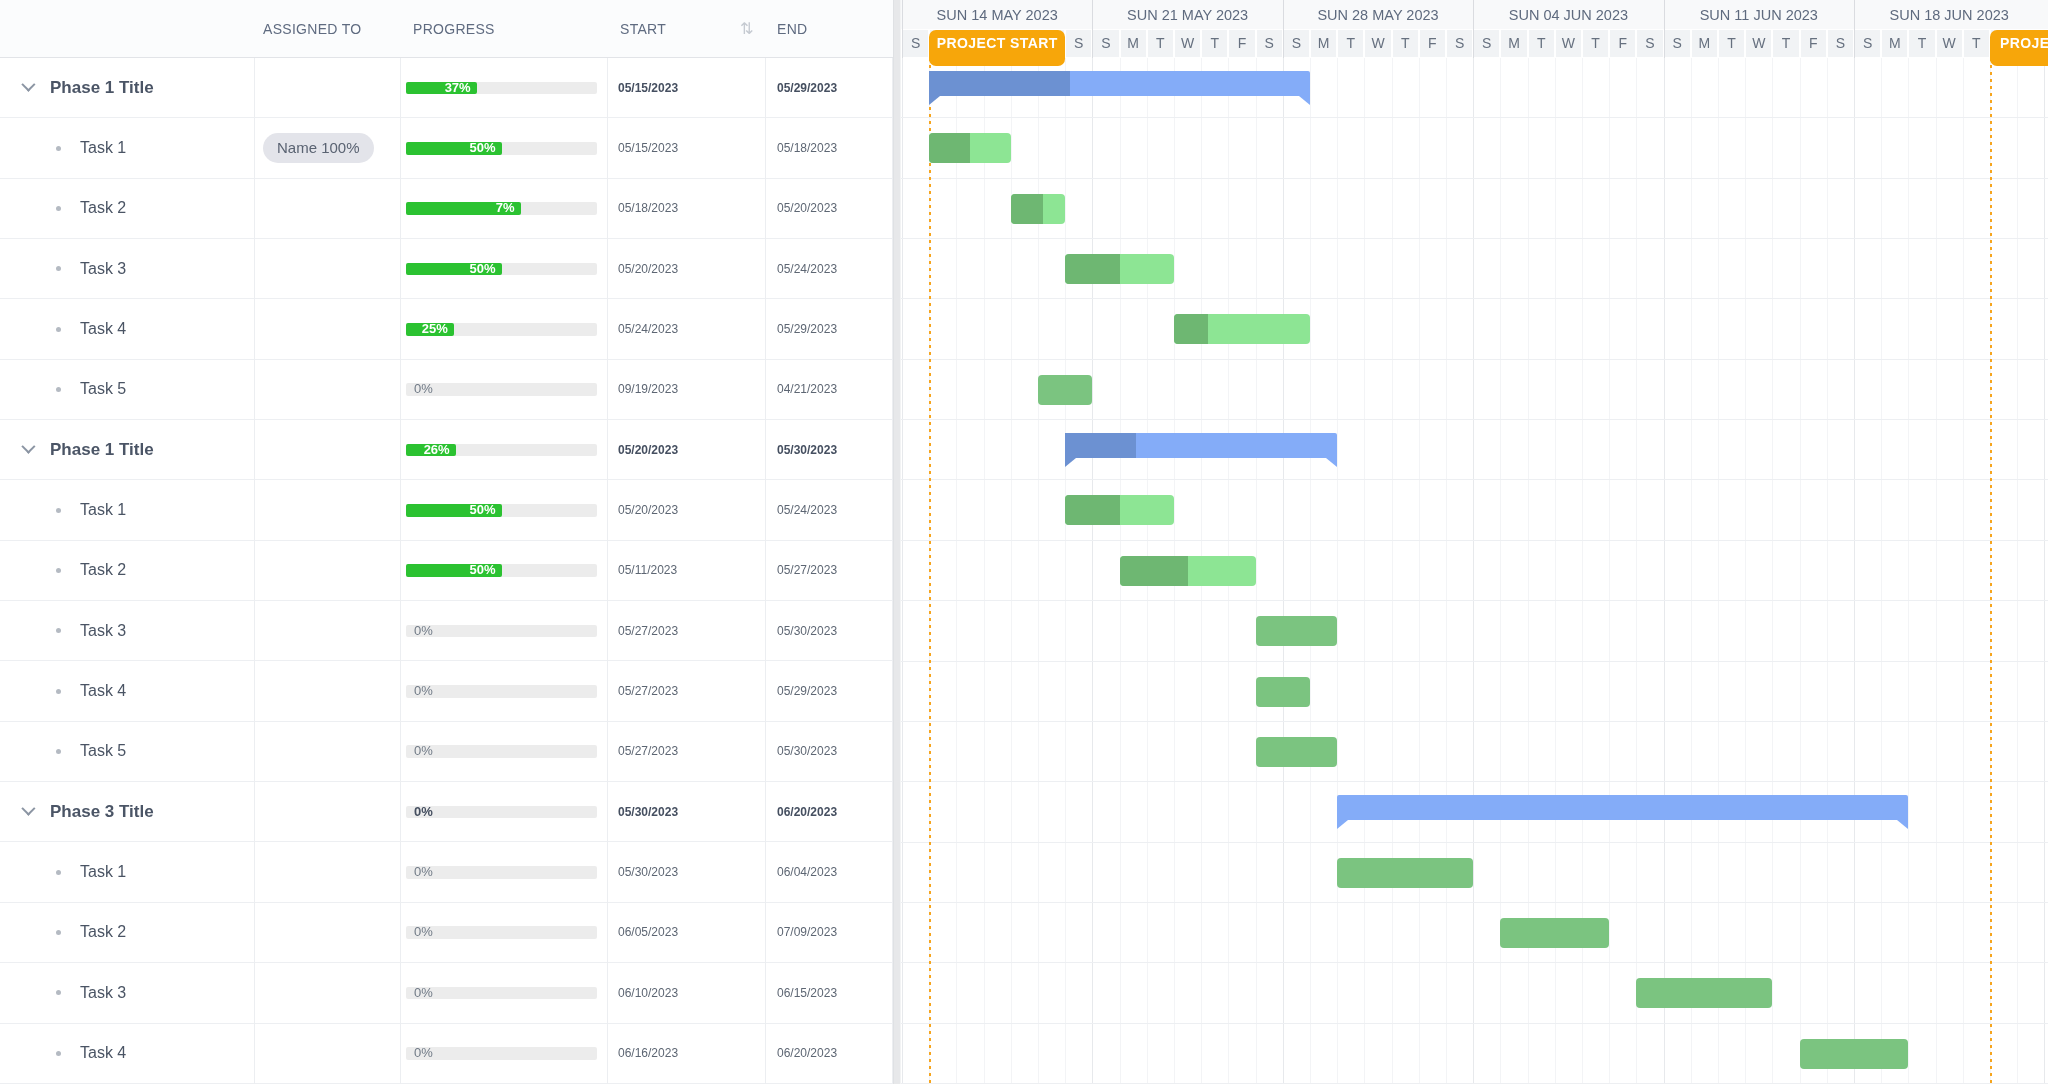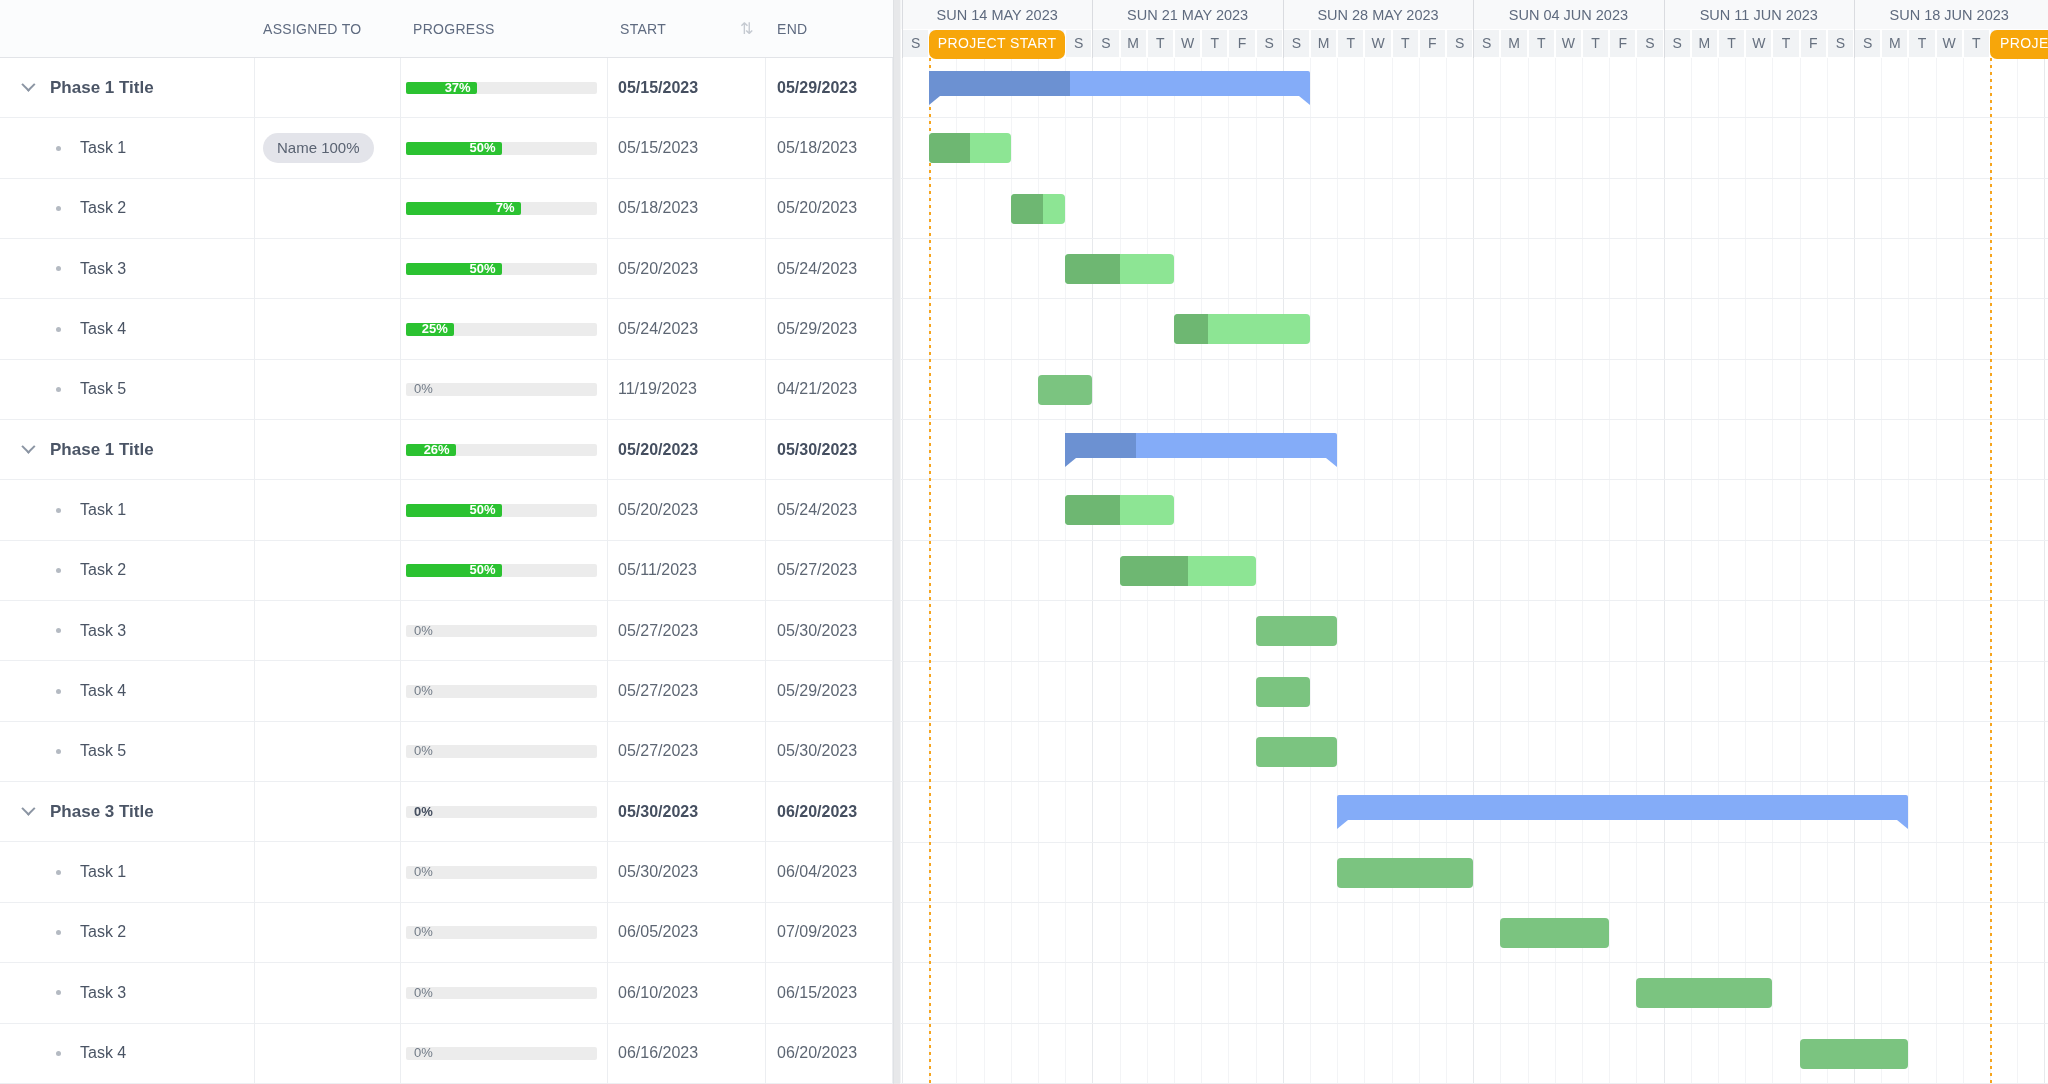--- a/index.html
+++ b/index.html
@@ -20,33 +20,33 @@
     border-right:2px solid #8b95a3;border-bottom:2px solid #8b95a3;transform:rotate(45deg) translateY(-2px);cursor:pointer;}
   .bullet{position:absolute;left:56px;top:50%;margin-top:-2.5px;width:5px;height:5px;border-radius:50%;background:#b4bac2;}
   .title-phase{position:absolute;left:50px;top:0;height:100%;display:flex;align-items:center;font-size:17px;font-weight:bold;color:#4b5566;white-space:nowrap;}
   .title-task{position:absolute;left:80px;top:0;height:100%;display:flex;align-items:center;font-size:16px;color:#4a5464;white-space:nowrap;}
   .pill{position:absolute;left:263px;top:50%;transform:translateY(-50%);background:#e3e4ea;color:#5a6372;font-size:15px;line-height:30px;height:30px;padding:0 14px;border-radius:16px;white-space:nowrap;}
   .ptrack{position:absolute;left:406px;top:50%;margin-top:-6px;width:191px;height:12.5px;background:#ececec;border-radius:2px;}
   .pfill{position:absolute;left:0;top:0;height:100%;background:#2bc231;border-radius:2px;}
   .plabel-in{position:absolute;top:50%;margin-top:-7px;left:406px;height:14px;line-height:14px;font-size:13px;font-weight:bold;color:#fff;text-align:right;box-sizing:border-box;padding-right:6px;}
   .plabel-zero{position:absolute;left:414px;top:50%;margin-top:-8px;height:16px;line-height:16px;font-size:13px;color:#717b87;}
   .plabel-zero.bold{font-weight:bold;color:#454f60;}
-  .date-cell{position:absolute;top:0;height:100%;display:flex;align-items:center;font-size:16px;color:#5d6673;white-space:nowrap;}
+  .date-cell{position:absolute;top:0;height:100%;display:flex;align-items:center;font-size:12px;color:#5d6673;white-space:nowrap;}
   .date-cell.start{left:618px;} .date-cell.end{left:777px;}
   .trow.phase .date-cell{font-weight:bold;color:#454f60;}
   
   #splitter{position:absolute;left:893px;top:0;width:8px;height:1084px;background:#e7e8ea;border-left:1px solid #dfe1e4;border-right:1px solid #f2f3f4;box-sizing:border-box;cursor:col-resize;z-index:6;}
   
   #chart-pane{position:absolute;left:901px;top:0;width:1147px;height:1084px;overflow:hidden;background:#fff;}
   #chart-header{position:absolute;left:0;top:0;width:100%;height:58px;background:#f8f9fa;border-bottom:1px solid #e2e4e8;box-sizing:border-box;z-index:4;}
   .week-cell{position:absolute;top:0;height:29px;line-height:31px;text-align:center;font-size:14.5px;color:#5e6a7e;white-space:nowrap;overflow:hidden;}
   .week-sep{position:absolute;top:0;width:1px;height:58px;background:#dadce0;}
   #day-row{position:absolute;left:0;top:29px;width:100%;height:29px;background:#fff;}
   .day-cell{position:absolute;top:1px;height:27px;line-height:27px;text-align:center;font-size:14px;color:#66707f;background:#f1f3f5;}
-  .marker-label{position:absolute;top:1px;height:29px;line-height:27px;background:#f7a60a;color:#fff;font-weight:normal;font-size:14px;letter-spacing:.4px;text-align:center;border-radius:7px;z-index:5;white-space:nowrap;overflow:hidden;cursor:pointer;}
+  .marker-label{position:absolute;top:1px;height:36px;line-height:27px;background:#f7a60a;color:#fff;font-weight:bold;font-size:14px;letter-spacing:.4px;text-align:center;border-radius:7px;z-index:5;white-space:nowrap;overflow:hidden;cursor:pointer;}
   #chart-body{position:absolute;left:0;top:58px;width:100%;height:1026px;}
   .gline-day{position:absolute;top:0;width:1px;height:1026px;background:#f3f4f6;}
   .gline-week{position:absolute;top:0;width:1px;height:1026px;background:#e7e9ec;}
   .crow{position:absolute;left:0;width:100%;height:1px;background:#edeff2;}
   .dotline{position:absolute;top:0;width:2px;height:1026px;z-index:1;
     background:repeating-linear-gradient(to bottom,#f6a51e 0 3px,transparent 3px 7px);}
   .gbar-task{position:absolute;height:30px;border-radius:4px;z-index:2;cursor:pointer;}
   .gbar-task .done{position:absolute;left:0;top:0;height:100%;border-radius:4px 0 0 4px;}
   .gbar-phase{position:absolute;height:25px;border-radius:2px 2px 0 0;z-index:2;cursor:pointer;}
   .gbar-phase .done{position:absolute;left:0;top:0;height:100%;}
@@ -116,21 +116,21 @@
           </div>
           <div class="plabel-in" style="width: 47.75px;">25%</div>
           <div class="date-cell start">05/24/2023</div>
           <div class="date-cell end">05/29/2023</div>
         </div>
         <div class="trow">
           <div class="bullet"></div>
           <div class="title-task">Task 5</div>
           <div class="ptrack" style="background: rgb(236, 236, 236);"></div>
           <div class="plabel-zero">0%</div>
-          <div class="date-cell start">11/19/2023</div>
+          <div class="date-cell start">09/19/2023</div>
           <div class="date-cell end">04/21/2023</div>
         </div>
         <div class="trow phase">
           <div class="chev"></div>
           <div class="title-phase">Phase 1 Title</div>
           <div class="ptrack" style="background: rgb(236, 236, 236);">
             <div class="pfill" style="width: 49.66px; background: rgb(43, 194, 49);"></div>
           </div>
           <div class="plabel-in" style="width: 49.66px;">26%</div>
           <div class="date-cell start">05/20/2023</div>

